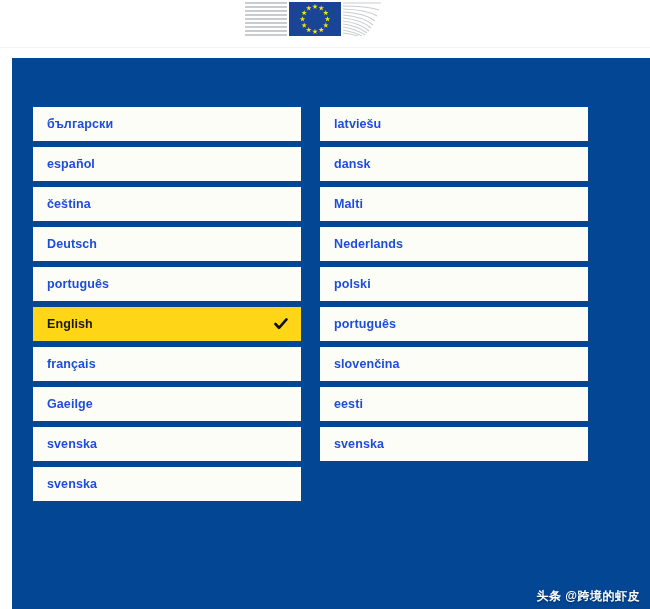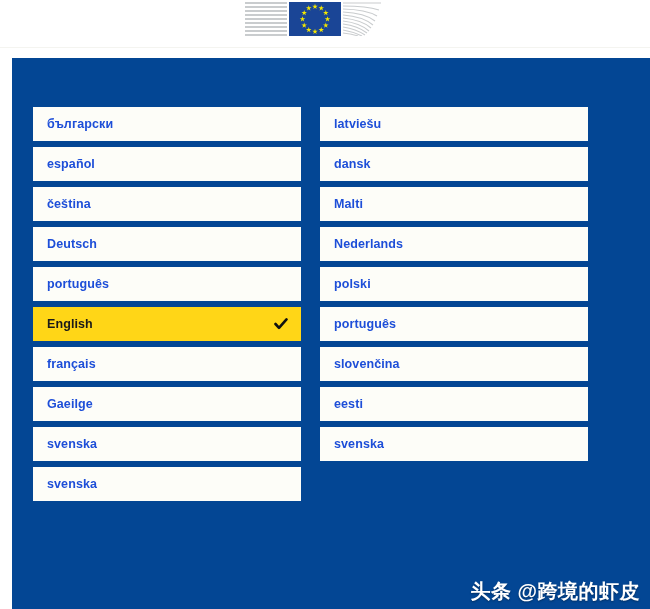--- a/index.html
+++ b/index.html
@@ -138,21 +138,21 @@
   .check-icon svg { display: block; }
 
   
   #watermark {
     position: absolute;
     right: 10px;
     bottom: 4px;
     display: flex;
     align-items: center;
     gap: 3px;
-    font-size: 20px;
+    font-size: 12px;
     font-weight: bold;
     color: #ffffff;
     text-shadow: 0 1px 2px rgba(0,0,0,0.35);
     letter-spacing: 0.5px;
     white-space: nowrap;
     pointer-events: none;
   }
 </style>
 </head>
 <body>

